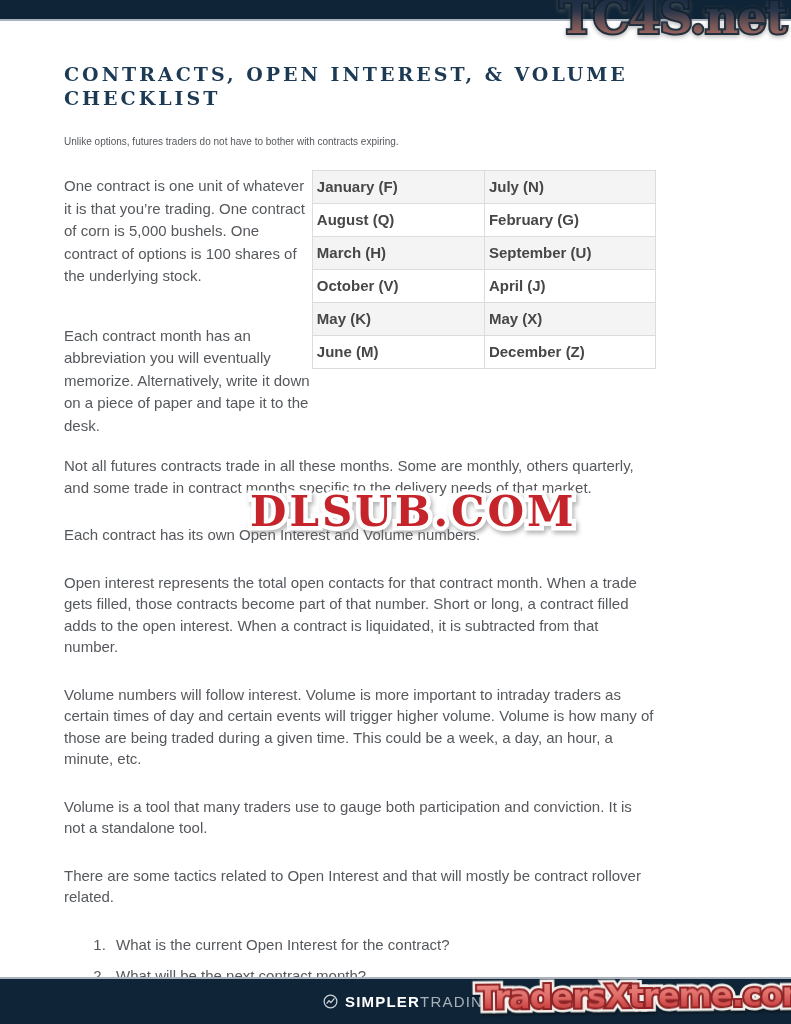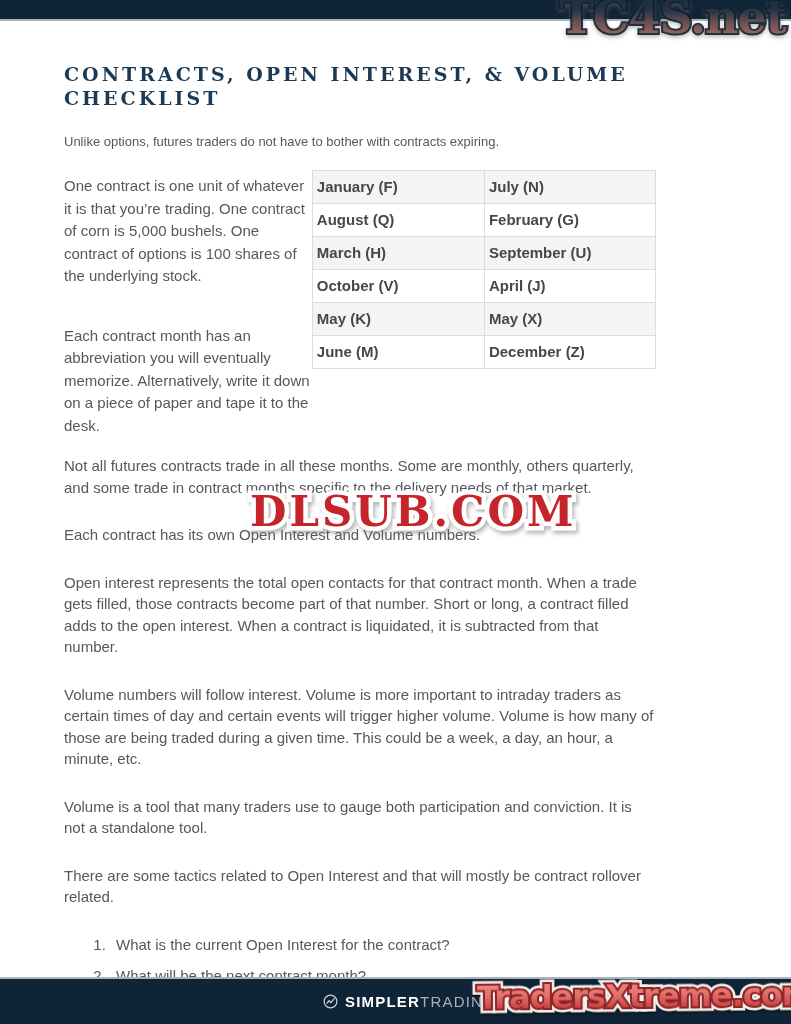--- a/index.html
+++ b/index.html
@@ -30,21 +30,21 @@
     -webkit-background-clip:text;background-clip:text;
     color:transparent;-webkit-text-fill-color:transparent;
   }
   
   .content{position:absolute;top:21px;left:0;width:720px;padding:0 64px;box-sizing:border-box;}
   .page-title{
     margin:41px 0 0 0;
     font-family:"DejaVu Serif",serif;font-weight:bold;font-size:19px;
     letter-spacing:3px;color:#1d3a55;line-height:24px;
   }
-  .intro{margin:21px 0 0 0;font-size:13px;line-height:22px;color:#55585c;}
+  .intro{margin:21px 0 0 0;font-size:10px;line-height:22px;color:#55585c;}
   .two-col{display:flex;margin-top:17px;}
   .left-col{width:276px;font-size:15px;line-height:22.5px;color:#55585c;padding-top:5px;}
   .left-col p{margin:0;}
   .left-col p + p{margin-top:37px;}
   
   .months-table{
     margin-left:auto;width:381px;align-self:flex-start;
     border:1px solid #dcdcdc;border-bottom:none;
   }
   .t-row{display:flex;border-bottom:1px solid #dcdcdc;background:#ffffff;}

